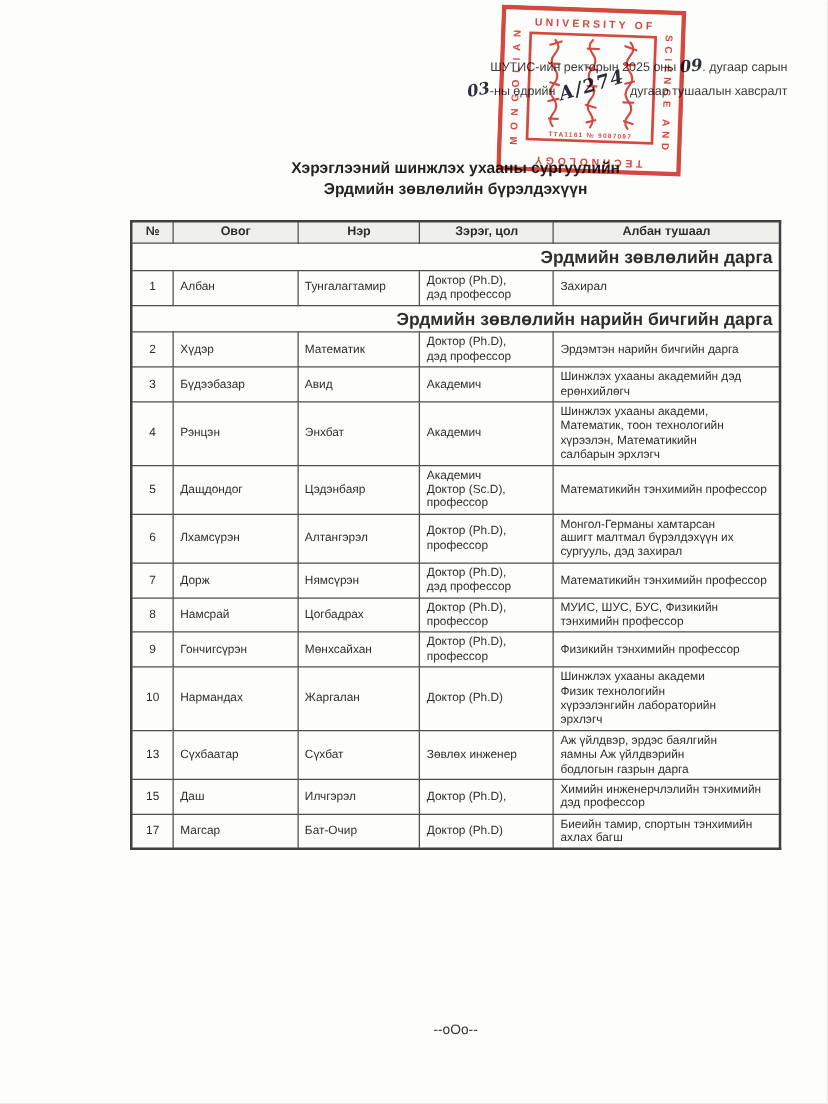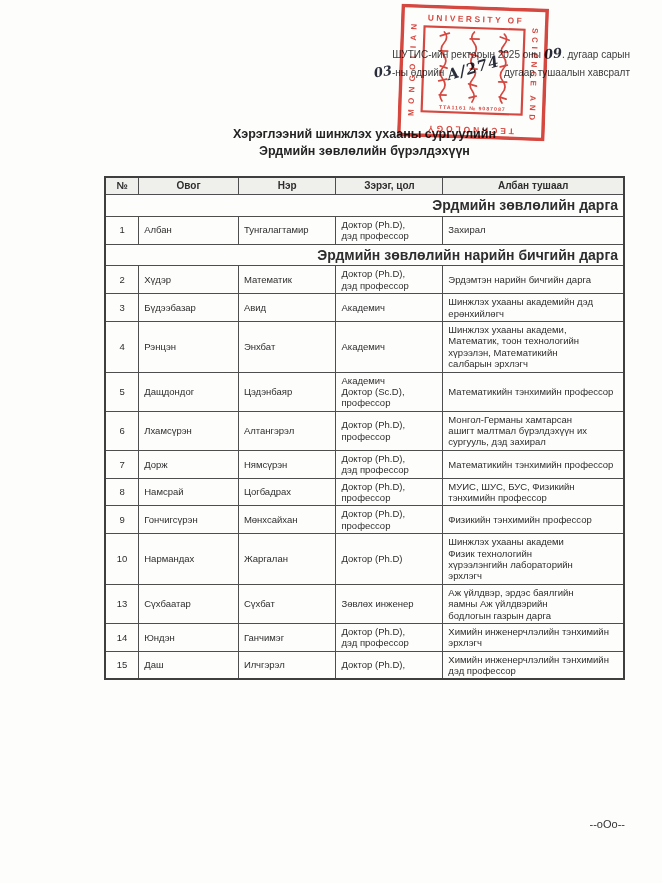--- a/index.html
+++ b/index.html
@@ -53,21 +53,21 @@
   table.members th{
     background:#efefec;font-size:10px;font-weight:700;text-align:center;
     padding:2px 2px;white-space:normal;
   }
   td.section{font-weight:700;text-align:right;font-size:14px;padding:1.5px 2px;}
   td.cell-no{text-align:center;}
   .c-no{width:6.5%;} .c-surname{width:19.2%;} .c-name{width:18.8%;}
   .c-degree{width:20.6%;} .c-position{width:34.9%;}
 
   .end-mark{
-    position:absolute;left:104px;top:818px;width:521px;text-align:right;
+    position:absolute;left:104px;top:818px;width:521px;text-align:center;
     font-size:11px;color:#333;
   }
 </style>
 </head>
 <body>
 
 <div class="page">
 
   <div class="note">
     <div><span>ШУТИС-ийн ректорын 2025 оны </span><span class="hw hw-month">09</span><span>. дугаар сарын</span></div>
@@ -213,32 +213,31 @@
         <tr>
           <td class="cell-no">13</td>
           <td class="cell-surname">Сүхбаатар</td>
           <td class="cell-name">Сүхбат</td>
           <td class="cell-degree">Зөвлөх инженер</td>
           <td class="cell-position">Аж үйлдвэр, эрдэс баялгийн
 яамны Аж үйлдвэрийн
 бодлогын газрын дарга</td>
         </tr>
         <tr>
-          <td class="cell-no">14</td>
-          <td class="cell-surname">Юндэн</td>
-          <td class="cell-name">Ганчимэг</td>
-          <td class="cell-degree">Доктор (Ph.D),
-дэд профессор</td>
-          <td class="cell-position">Химийн инженерчлэлийн тэнхимийн эрхлэгч</td>
-        </tr>
-        <tr>
           <td class="cell-no">15</td>
           <td class="cell-surname">Даш</td>
           <td class="cell-name">Илчгэрэл</td>
           <td class="cell-degree">Доктор (Ph.D),</td>
           <td class="cell-position">Химийн инженерчлэлийн тэнхимийн дэд профессор</td>
         </tr>
+        <tr>
+          <td class="cell-no">17</td>
+          <td class="cell-surname">Магсар</td>
+          <td class="cell-name">Бат-Очир</td>
+          <td class="cell-degree">Доктор (Ph.D)</td>
+          <td class="cell-position">Биеийн тамир, спортын тэнхимийн ахлах багш</td>
+        </tr>
       </tbody>
   </table>
 
   <div class="end-mark">--oOo--</div>
 
 </div>
 
 </body></html>

